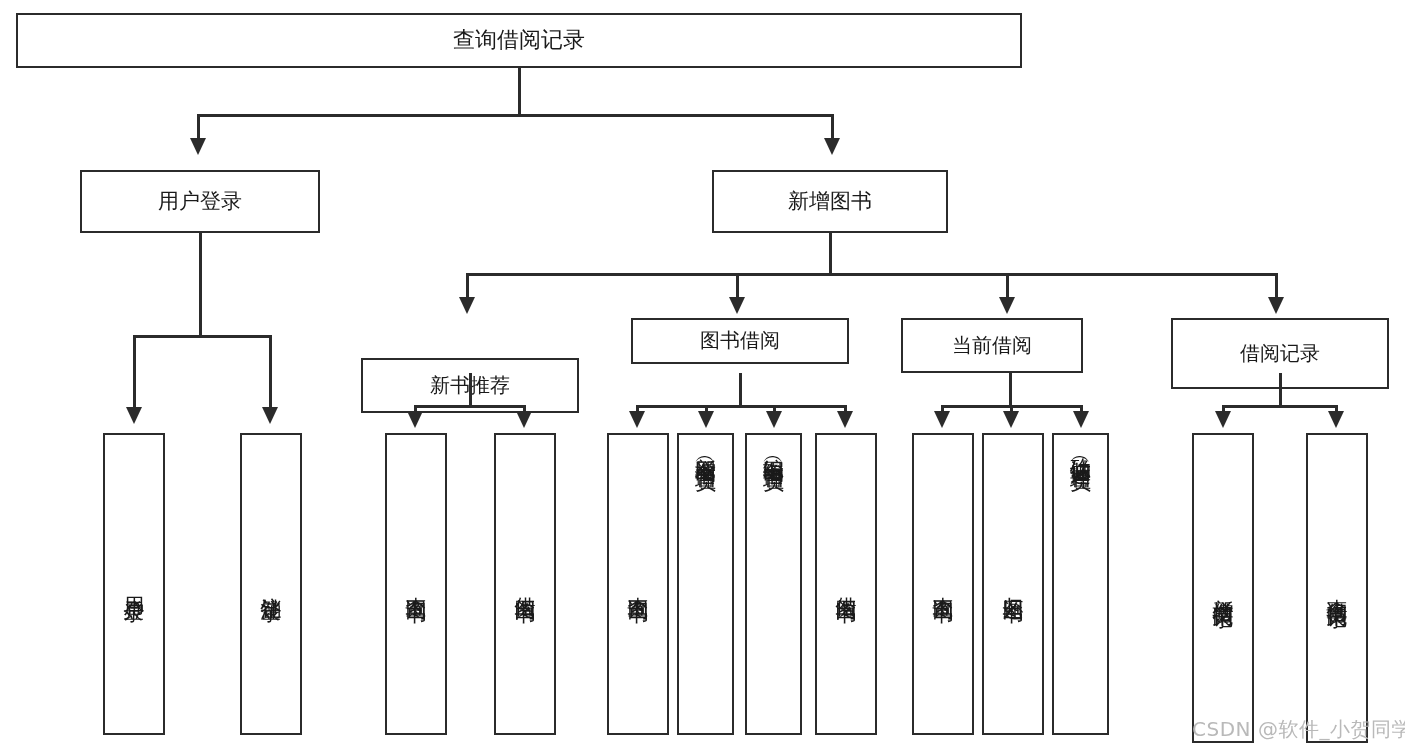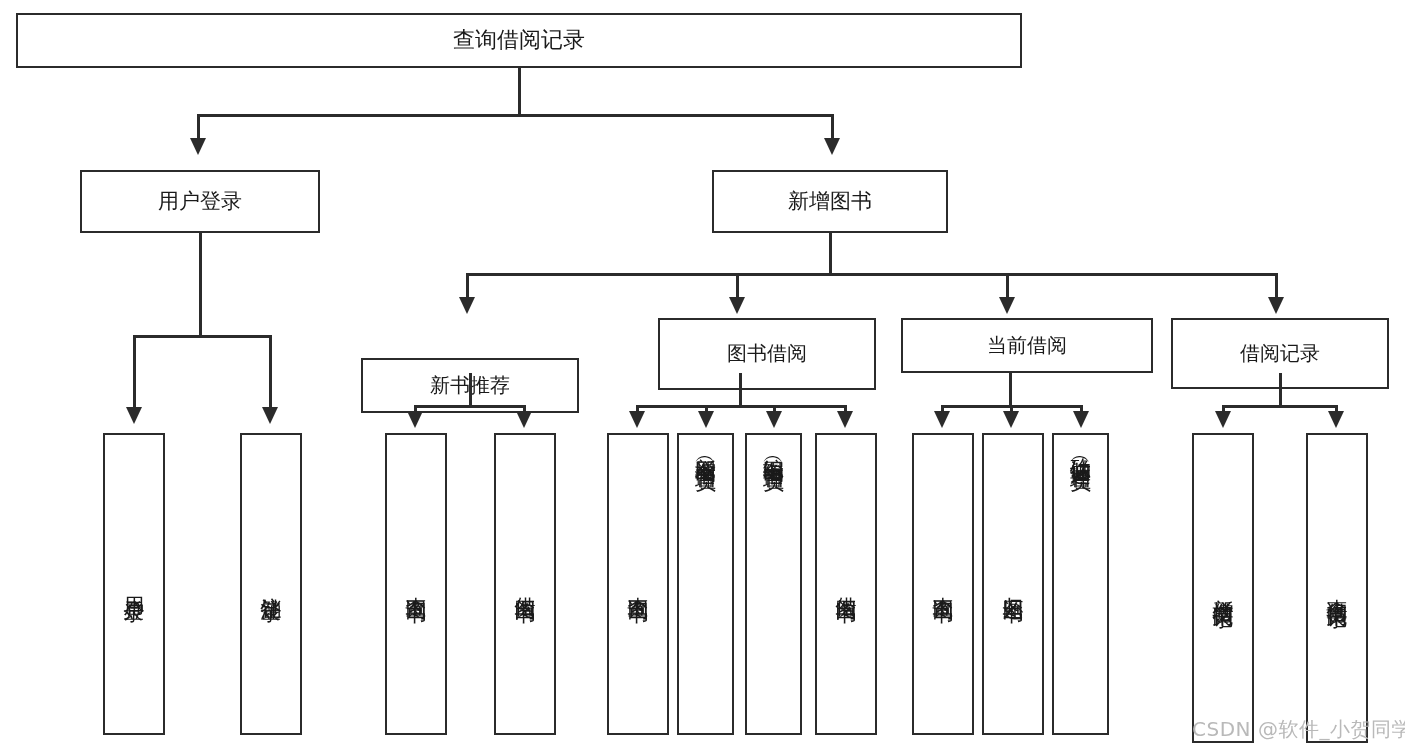--- a/index.html
+++ b/index.html
@@ -120,24 +120,24 @@
   <div class="ln v" style="left:736px;top:273px;width:3px;height:26px;"></div>
   <div class="arrow" style="left:729px;top:297px;"></div>
   <div class="ln v" style="left:1006px;top:273px;width:3px;height:26px;"></div>
   <div class="arrow" style="left:999px;top:297px;"></div>
   <div class="ln v" style="left:1275px;top:273px;width:3px;height:26px;"></div>
   <div class="arrow" style="left:1268px;top:297px;"></div>
 
   <div class="node lvl2" style="left:361px;top:318px;width:218px;height:55px;margin-top:40px;">
     <span>新书推荐</span>
   </div>
-  <div class="node lvl2" style="left:658px;top:318px;width:218px;height:72px;">
+  <div class="node lvl2" style="left:631px;top:318px;width:218px;height:46px;">
     <span>图书借阅</span>
   </div>
-  <div class="node lvl2" style="left:901px;top:318px;width:252px;height:55px;">
+  <div class="node lvl2" style="left:901px;top:318px;width:182px;height:55px;">
     <span>当前借阅</span>
   </div>
   <div class="node lvl2" style="left:1171px;top:318px;width:218px;height:71px;">
     <span>借阅记录</span>
   </div>
 
   <div class="ln v" style="left:469px;top:373px;width:3px;height:34px;"></div>
   <div class="ln h" style="left:414px;top:405px;width:112px;height:3px;"></div>
   <div class="ln v" style="left:414px;top:405px;width:3px;height:8px;"></div>
   <div class="arrow" style="left:407px;top:411px;"></div>

